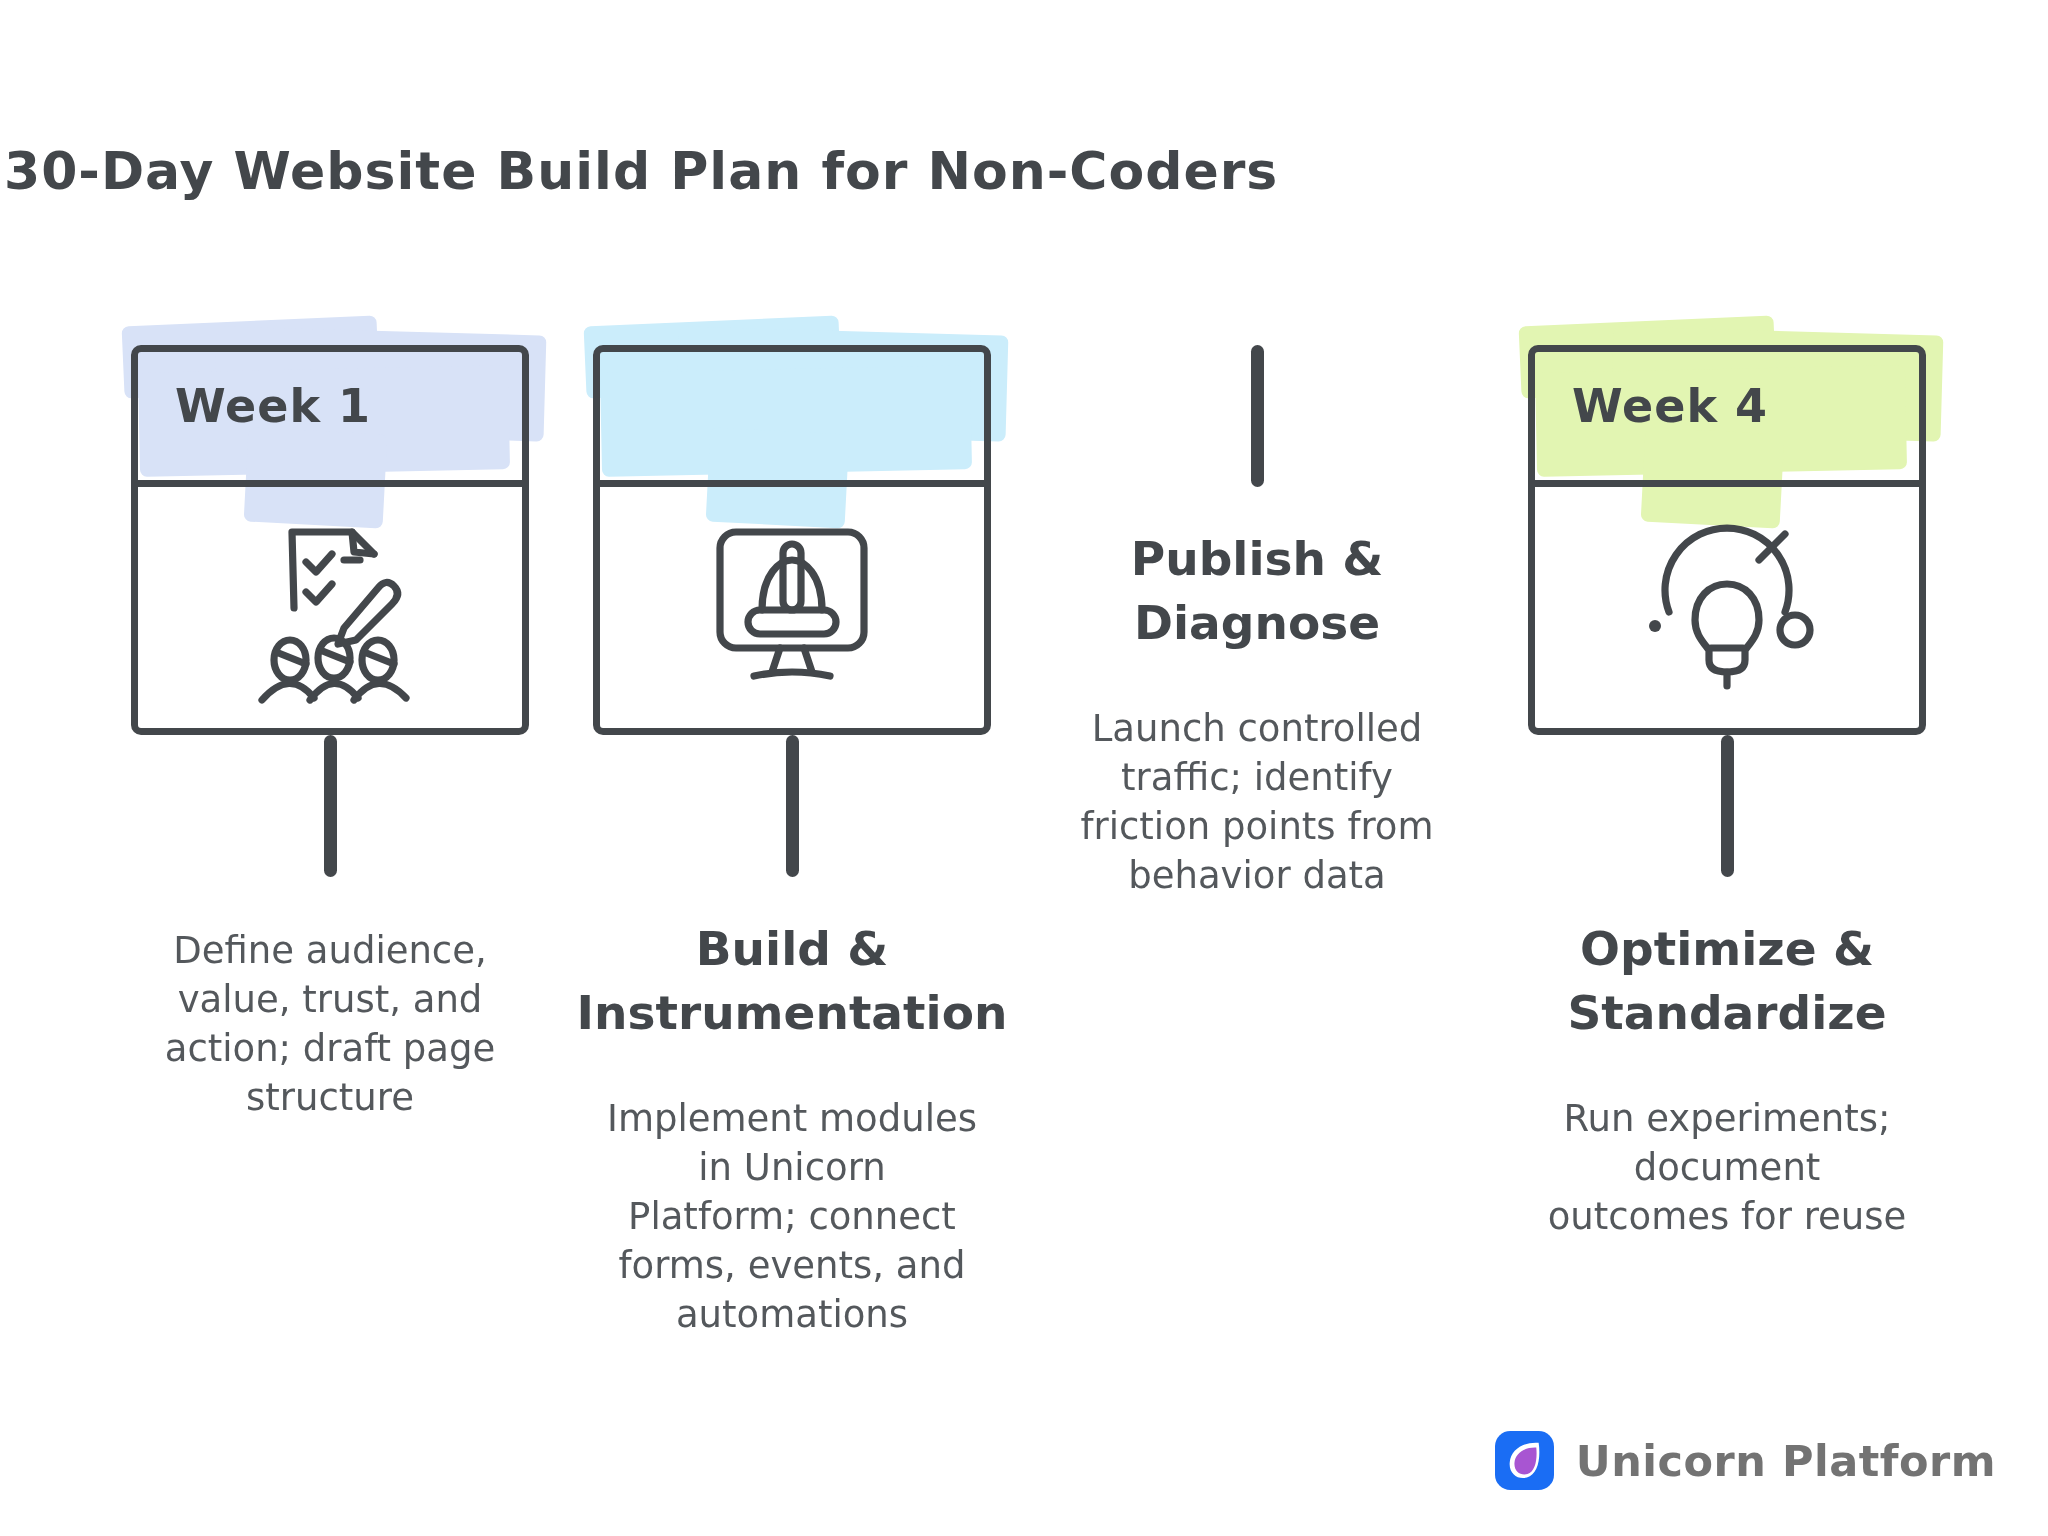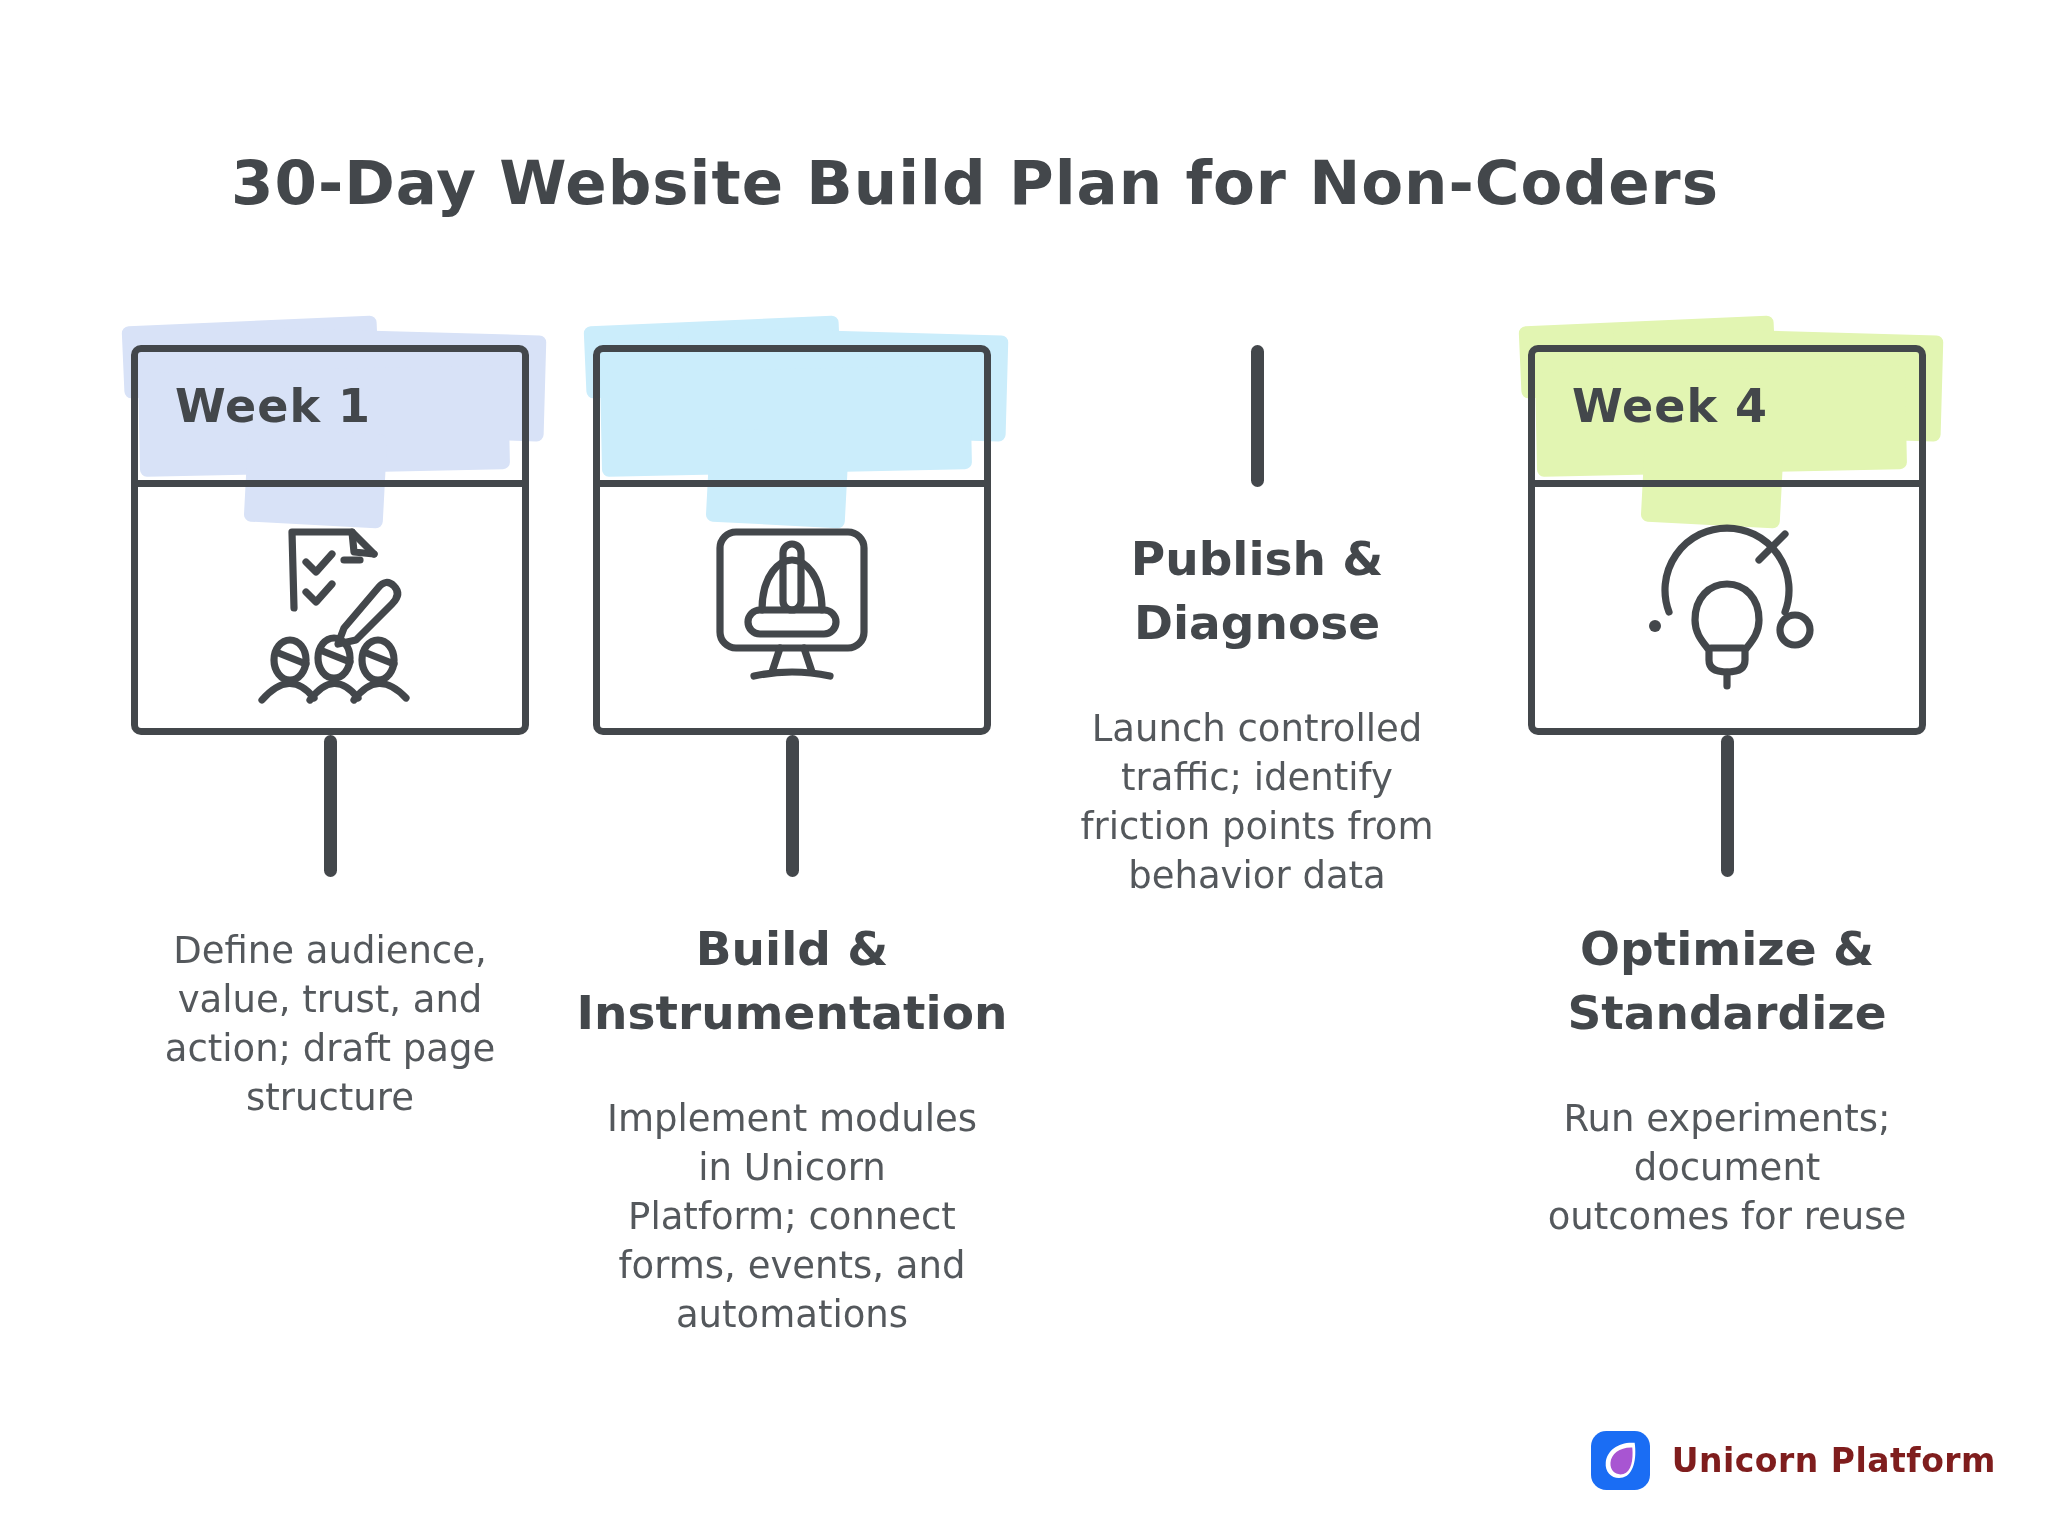--- a/index.html
+++ b/index.html
@@ -3,22 +3,22 @@
 <meta charset="utf-8">
 <style>
   html,body { margin:0; padding:0; background:#ffffff; }
   .canvas {
     position:relative; width:2048px; height:1536px; background:#ffffff;
     font-family:"DejaVu Sans", sans-serif; color:var(--ink,#43474b); overflow:hidden;
   }
 
   
   .main-title {
-    position:absolute; top:106px; left:15px; width:1920px;
-    text-align:center; font-size:61px; font-weight:700; letter-spacing:1px;
+    position:absolute; top:106px; left:4px; width:1920px;
+    font-size:52px; font-weight:700; letter-spacing:1px;
     color:var(--ink);
   }
 
   
   .column { position:absolute; top:345px; width:480px; }
   .col-1 { left:90px; } .col-2 { left:552px; } .col-3 { left:1017px; } .col-4 { left:1487px; }
 
   .card { position:relative; width:398px; height:390px; margin:0 auto; }
   .frame {
     position:absolute; inset:0; border:7px solid var(--ink);
@@ -58,21 +58,21 @@
     margin-top:49px; text-align:center; white-space:pre-line;
     font-size:37px; line-height:49px; font-weight:400; color:#54585c;
   }
 
   
   .brand {
     position:absolute; right:52px; bottom:46px;
     display:flex; align-items:center; gap:22px; cursor:pointer;
   }
   .brand-icon { width:59px; height:59px; }
-  .brand-name { font-size:33px; font-weight:700; color:#7f1d1d; letter-spacing:0.5px; }
+  .brand-name { font-size:43px; font-weight:700; color:#737373; letter-spacing:0.5px; }
 </style>
 </head>
 <body>
 
 <div class="canvas" style="--ink: #43474b;">
 
   <h1 class="main-title">30-Day Website Build Plan for Non-Coders</h1>
 
   <div class="column col-1">
     <div class="card" style="--hl: #d8e2f7;">

